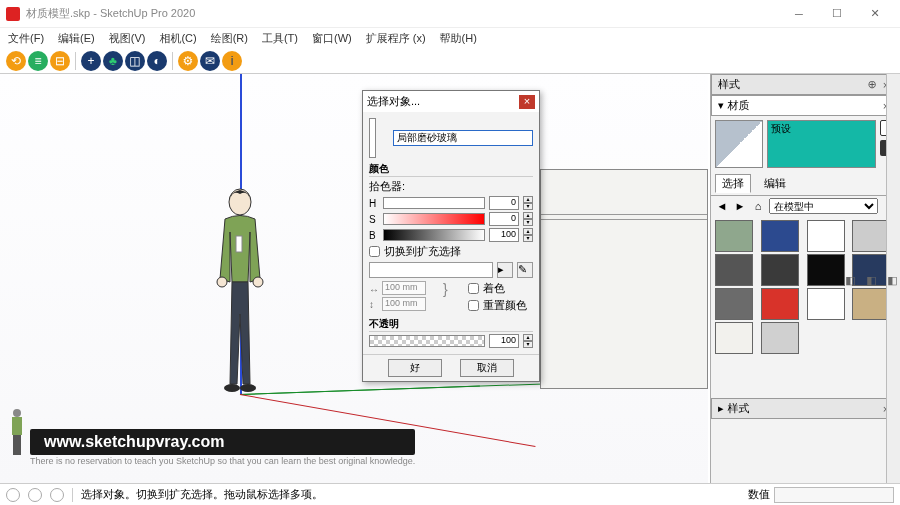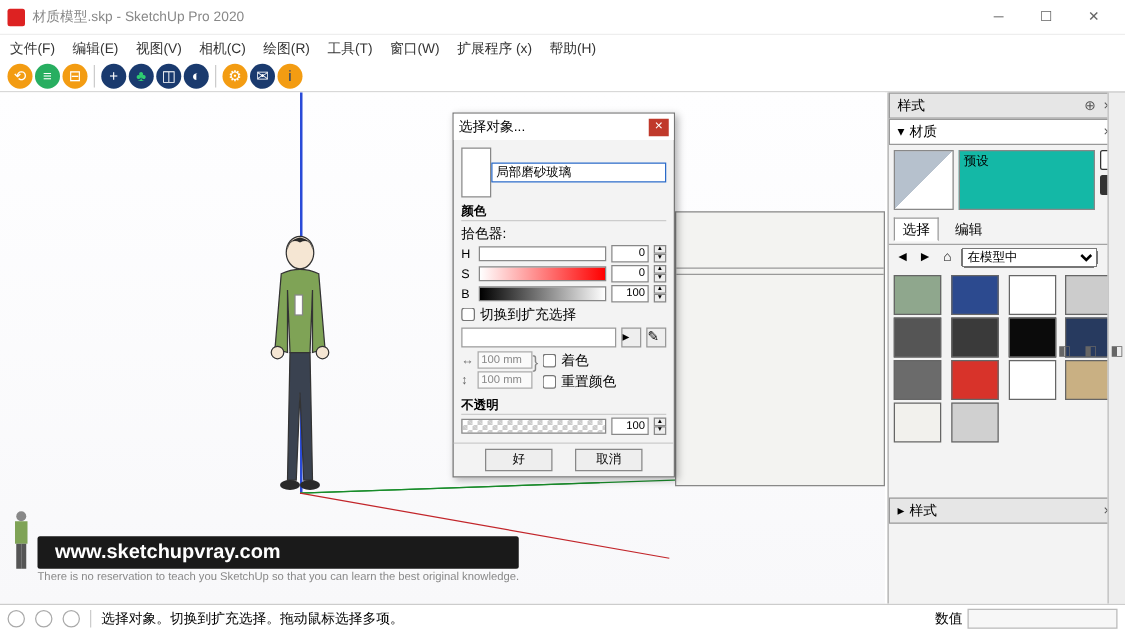--- a/index.html
+++ b/index.html
@@ -44,21 +44,21 @@
 .navrow .nbtn { width: 14px; text-align: center; }
 .navrow select { flex: 1; font-size: 10px; height: 16px; }
 .swatches { display: grid; grid-template-columns: repeat(4, 1fr); gap: 2px; padding: 4px; }
 .swatch { width: 38px; height: 32px; border: 1px solid #666; }
 .rside { position: absolute; right: 0; top: 74px; bottom: 22px; width: 14px; background: #eee; border-left: 1px solid #bbb; display: flex; flex-direction: column; align-items: center; gap: 8px; padding-top: 4px; font-size: 9px; color: #666; writing-mode: vertical-rl; }
 .dialog { position: absolute; left: 362px; top: 90px; width: 178px; background: #f3f3f3; border: 1px solid #777; box-shadow: 2px 2px 6px rgba(0,0,0,0.3); }
 .dlg-title { background: #fff; display: flex; align-items: center; padding: 3px 4px; font-size: 10px; }
 .dlg-title .t { flex: 1; }
 .dlg-close { width: 16px; height: 14px; background: #c0392b; color: #fff; text-align: center; line-height: 13px; }
 .dlg-body { padding: 4px 6px; }
-.dlg-row { display: flex; align-items: center; gap: 0; margin: 2px 0; }
+.dlg-row { display: flex; align-items: center; gap: 17px; margin: 2px 0; }
 .dlg-preview { width: 44px; height: 40px; background: #fff; border: 1px solid #888; }
 .dlg-input { flex: 1; border: 1px solid #2a6ac8; background: #fff; padding: 1px 3px; font-size: 10px; height: 16px; }
 .dlg-section { font-weight: bold; font-size: 10px; margin: 4px 0 2px; border-bottom: 1px solid #ccc; }
 .dlg-select { flex: 1; font-size: 10px; height: 16px; }
 .slider-row { display: flex; align-items: center; gap: 4px; margin: 2px 0; }
 .slider-row .lbl { width: 10px; font-size: 10px; }
 .slider { flex: 1; height: 12px; border: 1px solid #888; background: linear-gradient(to right, #fff, #f00); position: relative; }
 .slider.h { background: #fff; }
 .slider.b { background: linear-gradient(to right, #000, #fff); }
 .spin { width: 30px; height: 14px; border: 1px solid #888; background: #fff; font-size: 9px; text-align: right; padding-right: 2px; }

